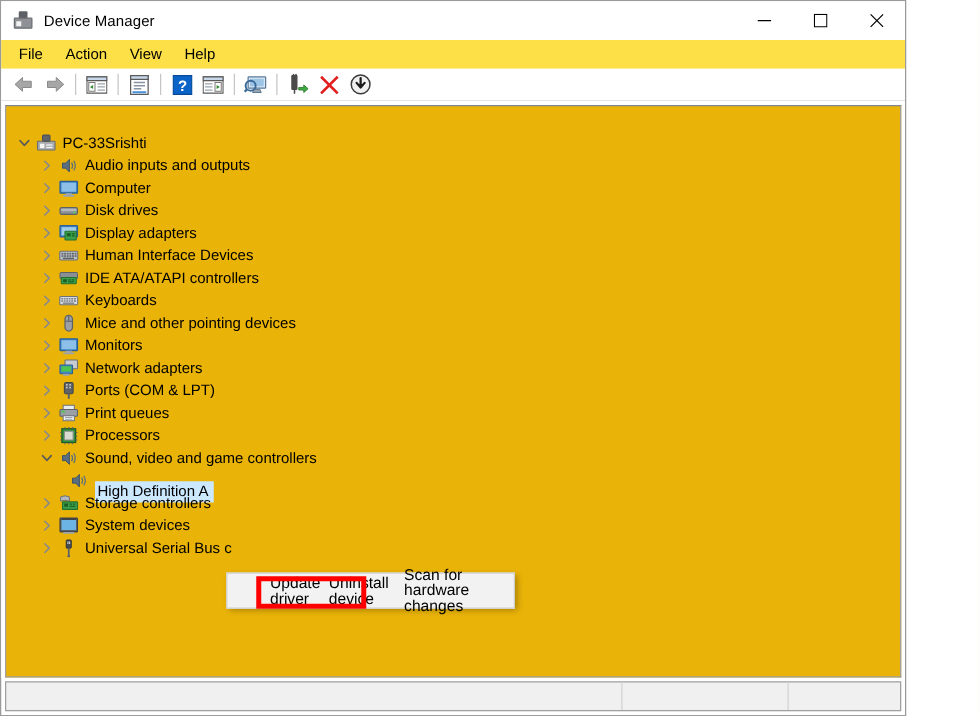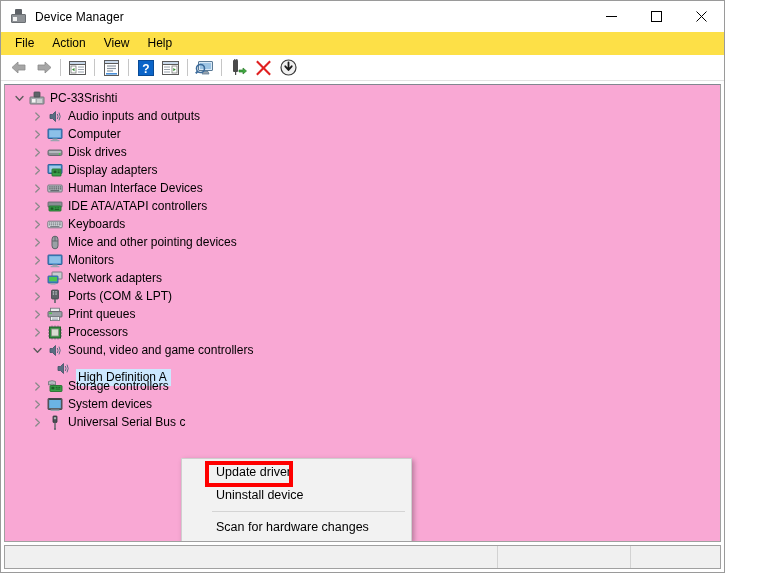--- a/index.html
+++ b/index.html
@@ -138,24 +138,24 @@
     flex: 1 1 auto;
     padding: 3px 3px 0 3px;
     background: #ffffff;
     display: flex;
     min-height: 0;
   }
   .tree-pane {
     flex: 1 1 auto;
     border: 1px solid #a0a0a0;
     border-top-color: #828790;
-    background: #f9a8d4;
+    background: #eab308;
     overflow: hidden;
     position: relative;
-    padding-top: 4px;
+    padding-top: 20px;
   }
 
   .row {
     height: 18px;
     display: flex;
     align-items: center;
     font-size: 12px;
     color: #000000;
     white-space: nowrap;
     cursor: default;
@@ -220,21 +220,20 @@
     background: #f2f2f2;
     border: 1px solid #cfcfcf;
     box-shadow: 2px 2px 5px rgba(0,0,0,0.28);
     padding: 2px 0 2px 0;
     z-index: 50;
     display: flex;
     flex-direction: column;
   }
   .ctx-inner {
     display: flex;
-    flex-direction: column;
     padding-left: 30px;
   }
   .ctx-item {
     height: 23px;
     display: flex;
     align-items: center;
     font-size: 12.5px;
     color: #000000;
     padding-left: 4px;
     cursor: default;

